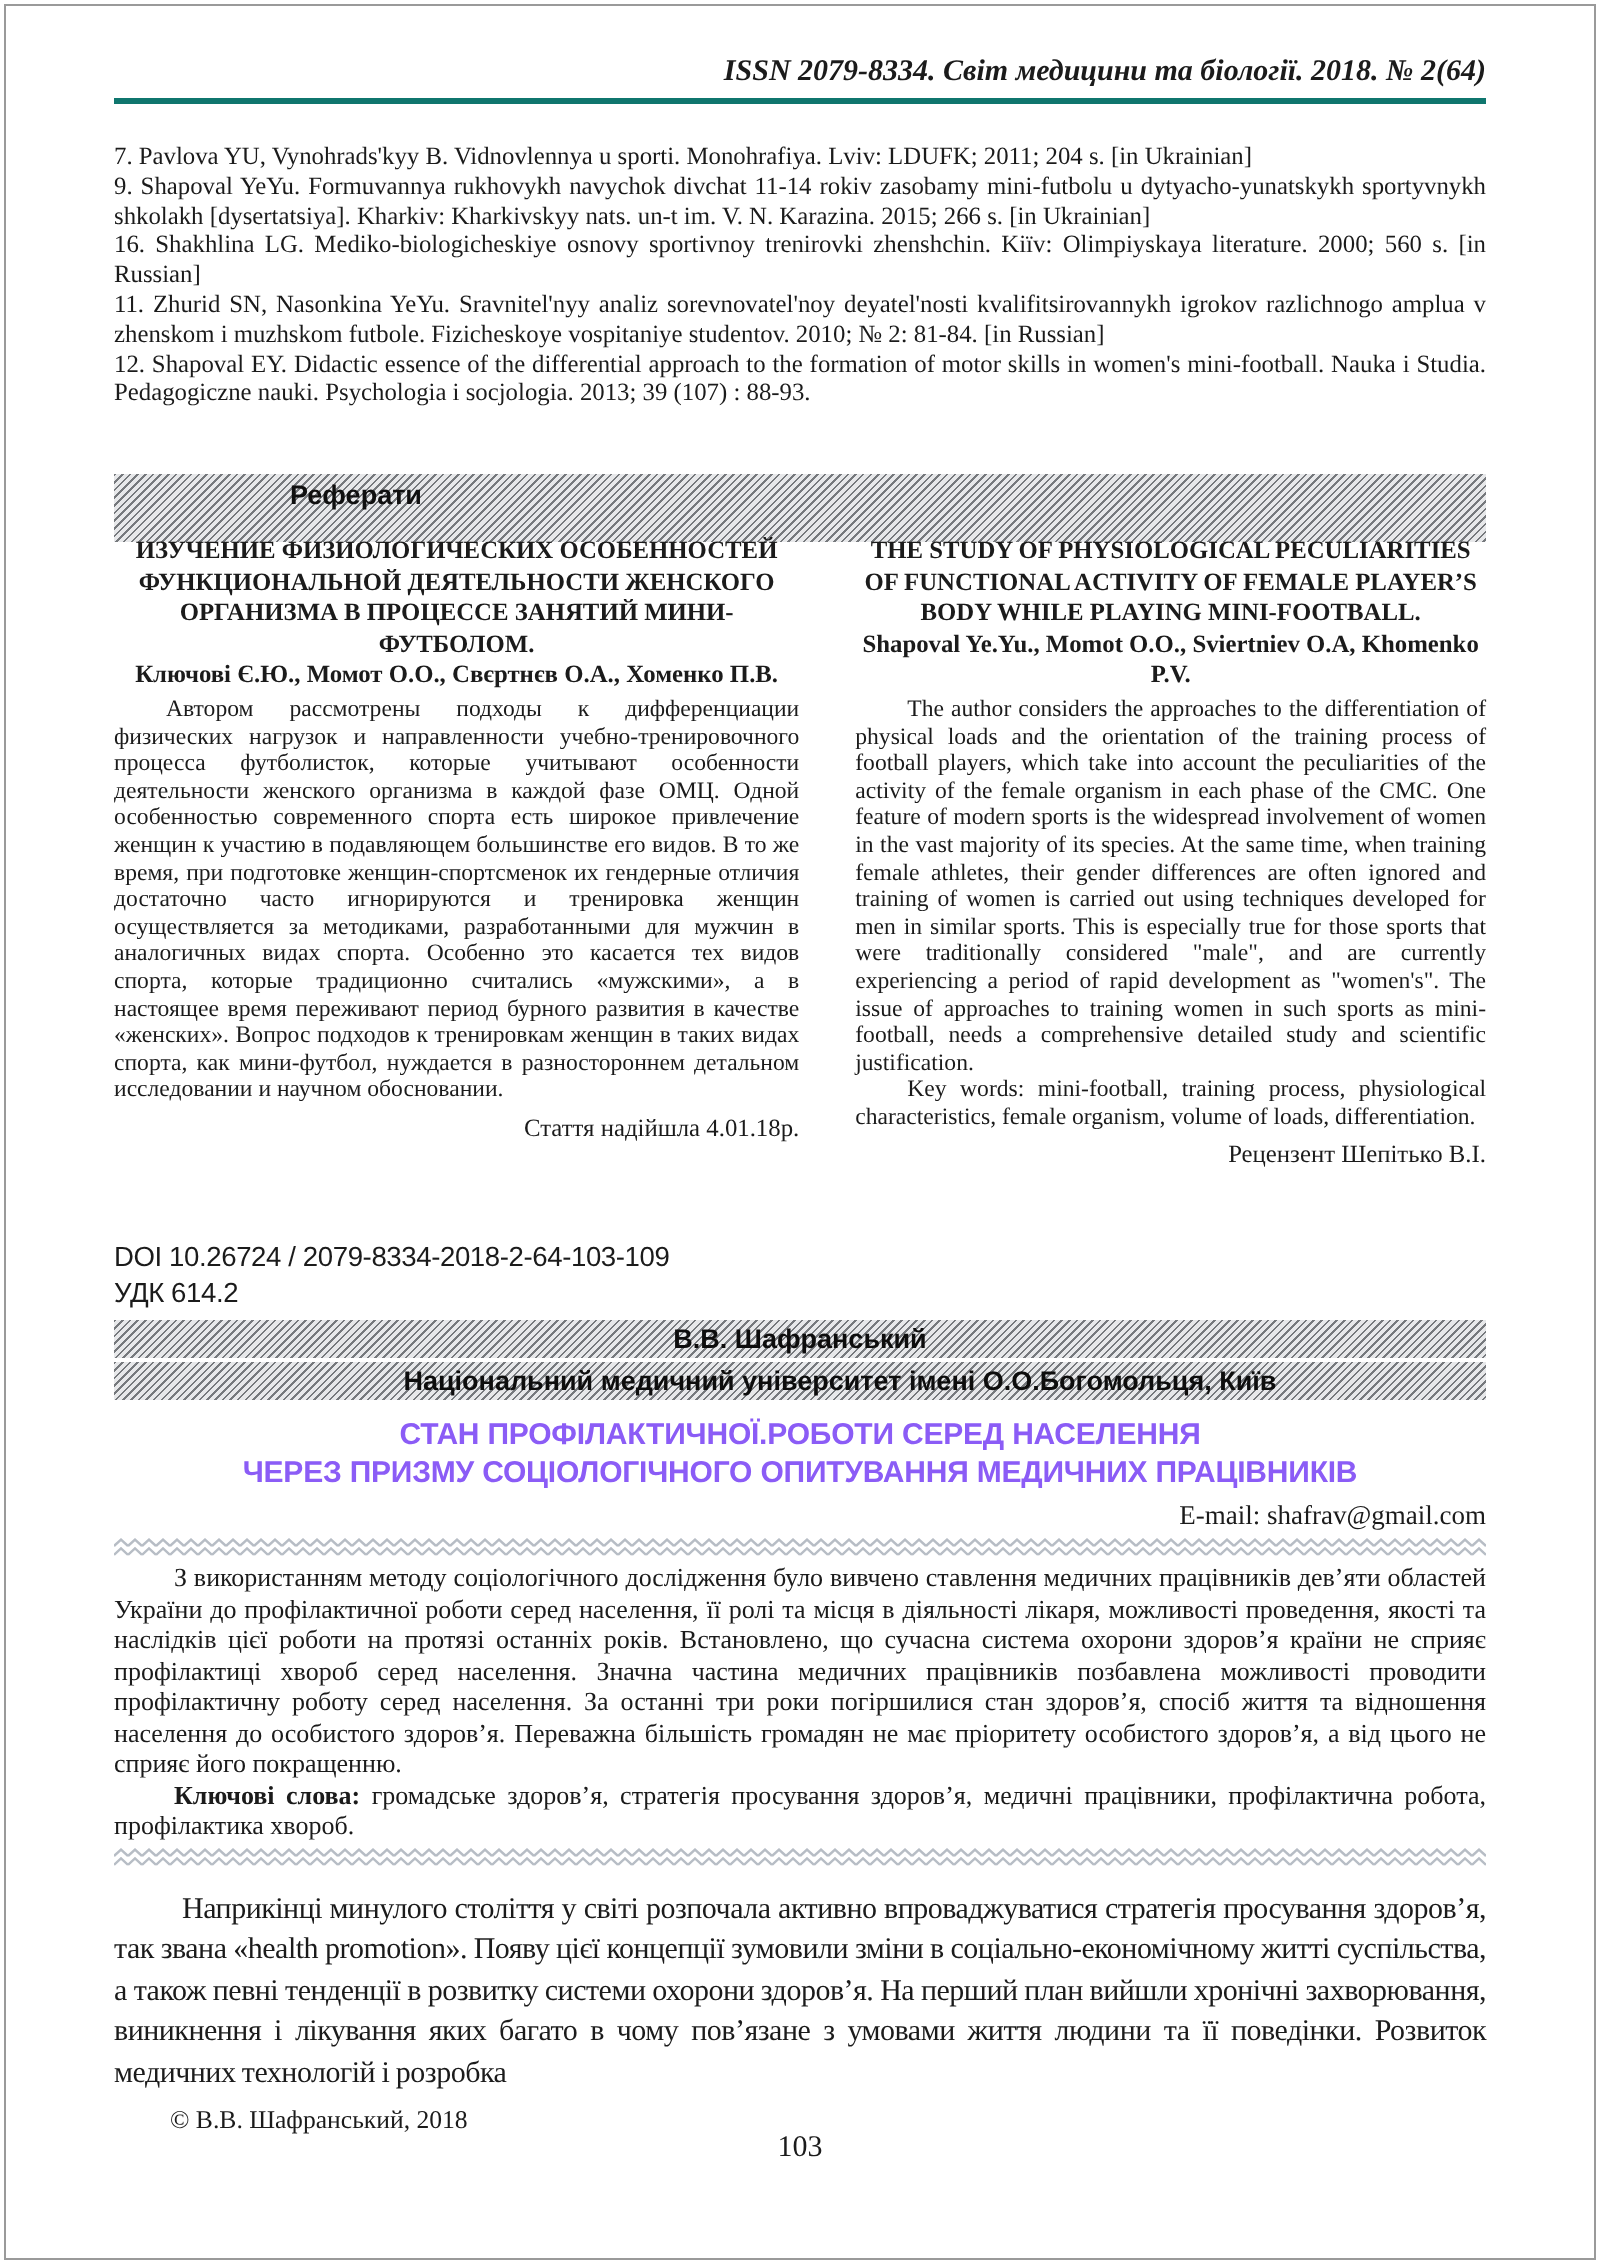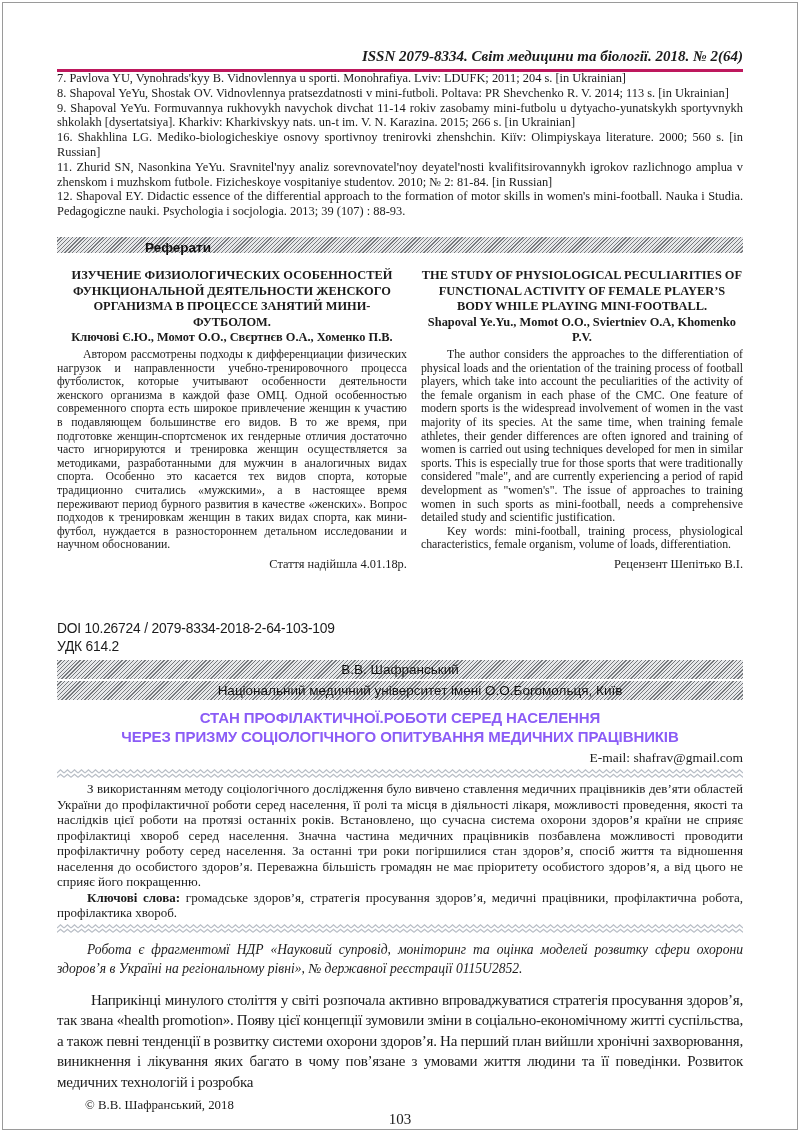--- a/index.html
+++ b/index.html
@@ -8,54 +8,54 @@
     width:800px;height:1132px;
     background:#ffffff;
     overflow:hidden;
     font-family:"Liberation Serif", serif;
     color:#1b1b1b;
     -webkit-font-smoothing:antialiased;
   }
   .frame{position:absolute;inset:2px;border:1px solid #9a9a9a;pointer-events:none;}
 
   
-  .masthead{position:absolute;top:12px;left:57px;width:686px;padding-top:36px;
-            border-bottom:3px solid #be185d;padding-bottom:4px;}
+  .masthead{position:absolute;top:2px;left:57px;width:686px;padding-top:26px;
+            border-bottom:3px solid #0f766e;padding-bottom:4px;}
   .issn{font-size:15px;font-weight:bold;font-style:italic;text-align:right;line-height:17px;}
 
   
   .refs{position:absolute;top:71px;left:57px;width:686px;
         font-size:12.4px;line-height:14.8px;text-align:justify;}
   .refs p{margin:0;}
 
   
   .hatch{background:repeating-linear-gradient(135deg,#76797d 0px,#76797d 0.9px,#e7e8ea 0.9px,#e7e8ea 2.7px);}
-  .referaty-banner{position:absolute;top:237px;left:57px;width:686px;height:16px;}
+  .referaty-banner{position:absolute;top:237px;left:57px;width:686px;height:34px;}
   .referaty-label{display:inline-block;padding-left:88px;font-family:"Liberation Sans",sans-serif;
                   font-weight:bold;font-size:13.5px;line-height:21px;color:#101010;}
 
   
-  .cols{position:absolute;top:268px;left:57px;width:686px;display:flex;gap:14px;}
+  .cols{position:absolute;top:268px;left:57px;width:686px;display:flex;gap:28px;}
   .col-left{width:352px;}
   .col-right{width:324px;}
   .col-title,.col-authors{margin:0;font-weight:bold;text-align:center;
         font-size:12.4px;line-height:15.6px;}
   .col-body{margin:2px 0 0;font-size:11.8px;line-height:13.6px;text-align:justify;text-indent:26px;}
   .col-kw{margin:0;font-size:11.8px;line-height:13.6px;text-align:justify;text-indent:26px;}
   .col-note{margin:5px 0 0;font-size:12.4px;text-align:right;line-height:15px;}
   .bold{font-weight:bold;}
 
   
   .bottom{position:absolute;top:621px;left:57px;width:686px;}
   .doi,.udk{margin:0;font-family:"Liberation Sans",sans-serif;font-weight:normal;
             font-size:13.8px;line-height:16px;letter-spacing:-0.2px;}
   .udk{margin-top:2px;}
   .author-banner{margin-top:5px;}
   .author-banner .row{height:19px;line-height:19px;text-align:center;
-       font-family:"Liberation Sans",sans-serif;font-weight:normal;font-size:13.5px;color:#0d0d0d;}
+       font-family:"Liberation Sans",sans-serif;font-weight:bold;font-size:13.5px;color:#0d0d0d;}
   .author-banner .row + .row{margin-top:2px;padding-left:40px;}
   .art-title{margin:9px 0 0;font-family:"Liberation Sans",sans-serif;font-weight:bold;
              font-size:15px;line-height:18.5px;text-align:center;letter-spacing:-0.1px;color:#8b5cf6;}
   .email{margin:4px 0 0;font-size:13.5px;line-height:15px;text-align:right;}
   .zigzag{display:block;margin-top:4px;}
   .zigzag.second{margin-top:3px;}
   .abstract-p{margin:3px 0 0;font-size:13px;line-height:15.5px;text-align:justify;text-indent:30px;}
   .abstract-kw{margin:0;font-size:13px;line-height:15.5px;text-align:justify;text-indent:30px;}
   .ndr{margin:7px 0 0;font-style:italic;font-size:13.6px;line-height:19px;
        text-align:justify;text-indent:30px;}
@@ -70,21 +70,20 @@
 
 <div class="page">
   <div class="frame"></div>
 
   <div class="masthead">
     <div class="issn">ISSN 2079-8334. Світ медицини та біології. 2018. № 2(64)</div>
   </div>
 
   <div class="refs">
     <p>7. Pavlova YU, Vynohrads'kyy B. Vidnovlennya u sporti. Monohrafiya. Lviv: LDUFK; 2011; 204 s. [in Ukrainian]</p>
-    <p>8. Shapoval YeYu, Shostak OV. Vidnovlennya pratsezdatnosti v mini-futboli. Poltava: PR Shevchenko R. V. 2014; 113 s. [in Ukrainian]</p>
     <p>9. Shapoval YeYu. Formuvannya rukhovykh navychok divchat 11-14 rokiv zasobamy mini-futbolu u dytyacho-yunatskykh sportyvnykh shkolakh [dysertatsiya]. Kharkiv: Kharkivskyy nats. un-t im. V. N. Karazina. 2015; 266 s. [in Ukrainian]</p>
     <p>16. Shakhlina LG. Mediko-biologicheskiye osnovy sportivnoy trenirovki zhenshchin. Kiïv: Olimpiyskaya literature. 2000; 560 s. [in Russian]</p>
     <p>11. Zhurid SN, Nasonkina YeYu. Sravnitel'nyy analiz sorevnovatel'noy deyatel'nosti kvalifitsirovannykh igrokov razlichnogo amplua v zhenskom i muzhskom futbole. Fizicheskoye vospitaniye studentov. 2010; № 2: 81-84. [in Russian]</p>
     <p>12. Shapoval EY. Didactic essence of the differential approach to the formation of motor skills in women's mini-football. Nauka i Studia. Pedagogiczne nauki. Psychologia i socjologia. 2013; 39 (107) : 88-93.</p>
   </div>
 
   <div class="referaty-banner hatch">
     <span class="referaty-label">Реферати</span>
   </div>
 
@@ -133,21 +132,20 @@
     <svg class="zigzag second" width="686" height="9" aria-hidden="true">
       <defs>
         <pattern id="zzp2" width="7" height="9" patternUnits="userSpaceOnUse">
           <path d="M0 4 L3.5 0.8 L7 4" fill="none" stroke="#b7bdc5" stroke-width="1.2"></path>
           <path d="M0 8.4 L3.5 5.2 L7 8.4" fill="none" stroke="#b7bdc5" stroke-width="1.2"></path>
         </pattern>
       </defs>
       <rect width="686" height="9" fill="url(#zzp2)"></rect>
     </svg>
 
-    <p class="ndr">Робота є фрагментомї НДР «Науковий супровід, моніторинг та оцінка моделей розвитку сфери охорони здоров’я в Україні на регіональному рівні», № державної реєстрації 0115U2852.</p>
 
     <p class="intro">Наприкінці минулого століття у світі розпочала активно впроваджуватися стратегія просування здоров’я, так звана  «health promotion». Появу цієї концепції зумовили зміни в соціально-економічному житті суспільства, а також певні тенденції в розвитку системи охорони здоров’я. На перший план вийшли хронічні захворювання, виникнення і лікування яких багато в чому пов’язане з умовами життя людини та її поведінки. Розвиток медичних технологій і розробка</p>
 
     <div class="footer-row">
       <p class="copyright">©  В.В. Шафранський, 2018</p>
       <p class="pageno">103</p>
     </div>
   </div>
 </div>
 

